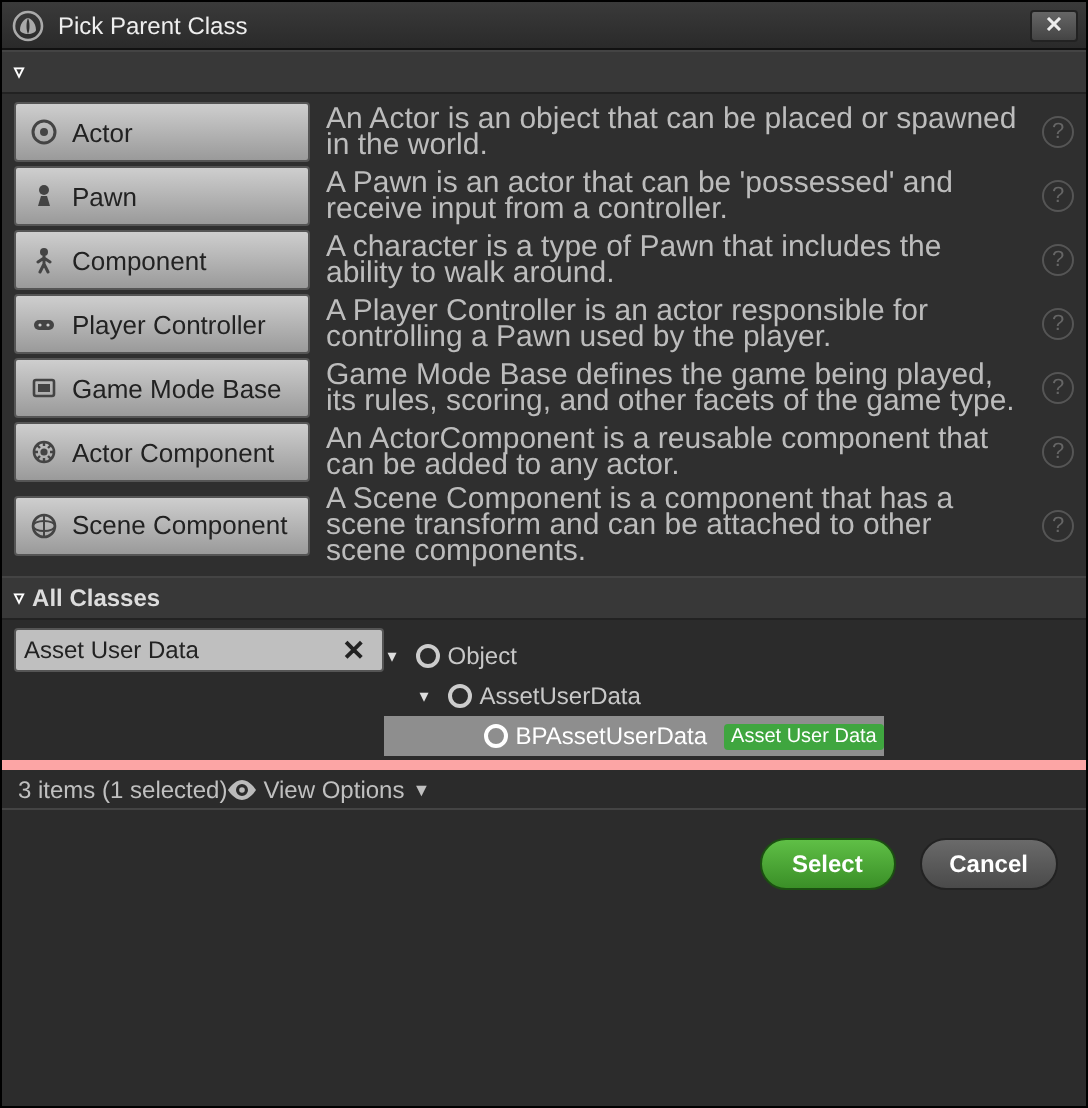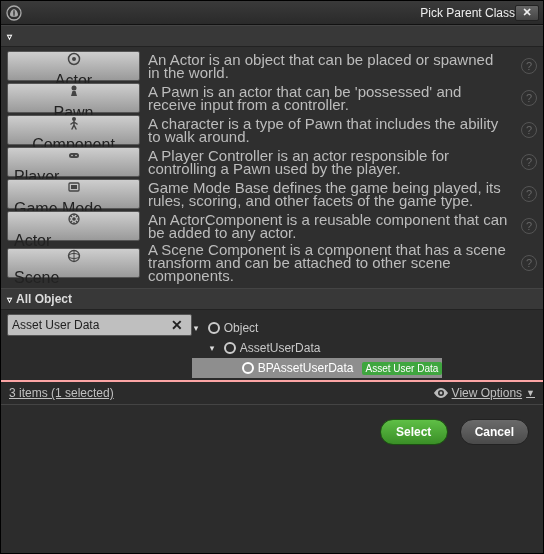--- a/index.html
+++ b/index.html
@@ -1,42 +1,42 @@
 <!DOCTYPE html>
 <html><head>
 <meta charset="utf-8">
 <style>
 * { box-sizing: border-box; margin: 0; padding: 0; }
 body { background: #1a1a1a; font-family: -apple-system, "Segoe UI", Arial, sans-serif; font-size: 12px; color: #c8c8c8; width: 544px; height: 554px; overflow: hidden; }
 .dialog { width: 544px; height: 554px; background: #2a2a2a; border: 1px solid #000; display: flex; flex-direction: column; box-shadow: 0 0 10px rgba(0,0,0,0.8); }
 .titlebar { height: 24px; background: linear-gradient(#3a3a3a,#2a2a2a); border-bottom: 1px solid #111; display: flex; align-items: center; padding: 0 4px; }
 .titlebar .logo { width: 18px; height: 18px; margin-right: 6px; display:flex;align-items:center;justify-content:center;}
-.titlebar .title { flex: 1; text-align: right; font-size: 12px; color: #eee; }
+.titlebar .title { flex: 1; text-align: left; font-size: 12px; color: #eee; }
 .titlebar .close { width: 24px; height: 16px; background: linear-gradient(#666,#444); border:1px solid #222; display:flex;align-items:center;justify-content:center;color:#eee;font-weight:bold;font-size:11px;border-radius:2px;}
 .section-header { height: 22px; background: #383838; border-top:1px solid #444;border-bottom:1px solid #222; display:flex;align-items:center; padding:0 6px; font-weight:bold; color:#dcdcdc; cursor:pointer;}
 .section-header .tri { margin-right:4px;font-size:10px;color:#fff;}
 .common-list { background:#2f2f2f; padding:4px 6px 6px 6px; display:flex;flex-direction:column;gap:2px;}
 .common-row { display:flex; align-items:center; gap:8px;}
-.class-btn { width:133px; height:30px; background:linear-gradient(#cecece,#9a9a9a); border:1px solid #555; border-radius:2px; display:flex;align-items:center; gap:6px; padding:0 6px; color:#222; font-size:16px; cursor:pointer;flex-direction:column;}
+.class-btn { width:148px; height:30px; background:linear-gradient(#cecece,#9a9a9a); border:1px solid #555; border-radius:2px; display:flex;align-items:center; gap:6px; padding:0 6px; color:#222; font-size:13px; cursor:pointer;}
 .class-btn .cicon { width:16px;height:16px;display:flex;align-items:center;justify-content:center;}
 .cdesc { flex:1; font-size:15px; color:#bcbcbc; line-height:13px; padding-right:4px;}
 .help { width:16px;height:16px;border-radius:50%;border:1px solid #555;color:#666;display:flex;align-items:center;justify-content:center;font-size:11px;}
 .all-body { background:#2b2b2b; padding:4px 6px 2px 6px; display:flex;flex-direction:row;}
 .search { height:22px; display:flex; background:#bfbfbf; border:1px solid #555; border-radius:2px; align-items:center; padding:0 4px;}
 .search input { flex:1; background:transparent; border:none; outline:none; font-size:12px; color:#222;}
 .search .clear { color:#222;font-size:14px;font-weight:bold;cursor:pointer;padding:0 4px;}
 .tree { margin-top:4px; font-size:12px;}
 .trow { display:flex;align-items:center;height:20px;gap:4px;padding-left:2px;}
 .trow.sel { background:#8e8e8e; color:#fff;}
 .trow .exp { width:10px;color:#ddd;font-size:9px;}
 .trow .ring { width:12px;height:12px;border:2px solid #ccc;border-radius:50%;box-sizing:border-box;}
 .trow.sel .ring{border-color:#fff;}
 .native { background:#3fa63f;color:#fff;font-size:10px;padding:1px 4px;border-radius:2px;margin-left:4px;}
 .ind1{padding-left:18px;} .ind2{padding-left:36px;}
-.status { display:flex;align-items:center;justify-content:space-between;height:24px;padding:0 8px;color:#c0c0c0;border-top:2px solid #fca5a5;background:#2b2b2b;text-decoration:underline;}
+.status { display:flex;align-items:center;justify-content:flex-start;height:24px;padding:0 8px;color:#c0c0c0;border-top:5px solid #fca5a5;background:#2b2b2b;}
 .status .vopt{display:flex;align-items:center;gap:4px;}
 .footer { flex:1; display:flex;align-items:flex-start;justify-content:flex-end;gap:12px;padding:14px 14px 0 0;background:#2c2c2c;border-top:1px solid #444;}
 .btn { height:26px;min-width:68px;padding:0 14px;border:1px solid #222;border-radius:13px;display:flex;align-items:center;justify-content:center;color:#fff;font-weight:bold;font-size:12px;cursor:pointer;}
 .btn.primary{background:linear-gradient(#5fbf46,#3a8f27);border-color:#1b4f11;}
 .btn.secondary{background:linear-gradient(#6a6a6a,#4a4a4a);}
 svg{display:block;}
 </style>
 </head>
 <body>
 
@@ -164,21 +164,21 @@
         </div>
         <div class="cdesc">A Scene Component is a component that has a scene transform and can be attached to other scene components.</div>
         <div class="help">
           <span>?</span>
         </div>
       </div>
     </div>
 
   <div class="section-header">
     <span class="tri">▿</span>
-    <span>All Object</span>
+    <span>All Classes</span>
   </div>
   <div class="all-body">
     <div class="search">
       <input type="text" value="Asset User Data" style="">
       <span class="clear">
         <span>✕</span>
       </span>
     </div>
     <div class="tree" id="tree">
         <div class="trow ind0">

